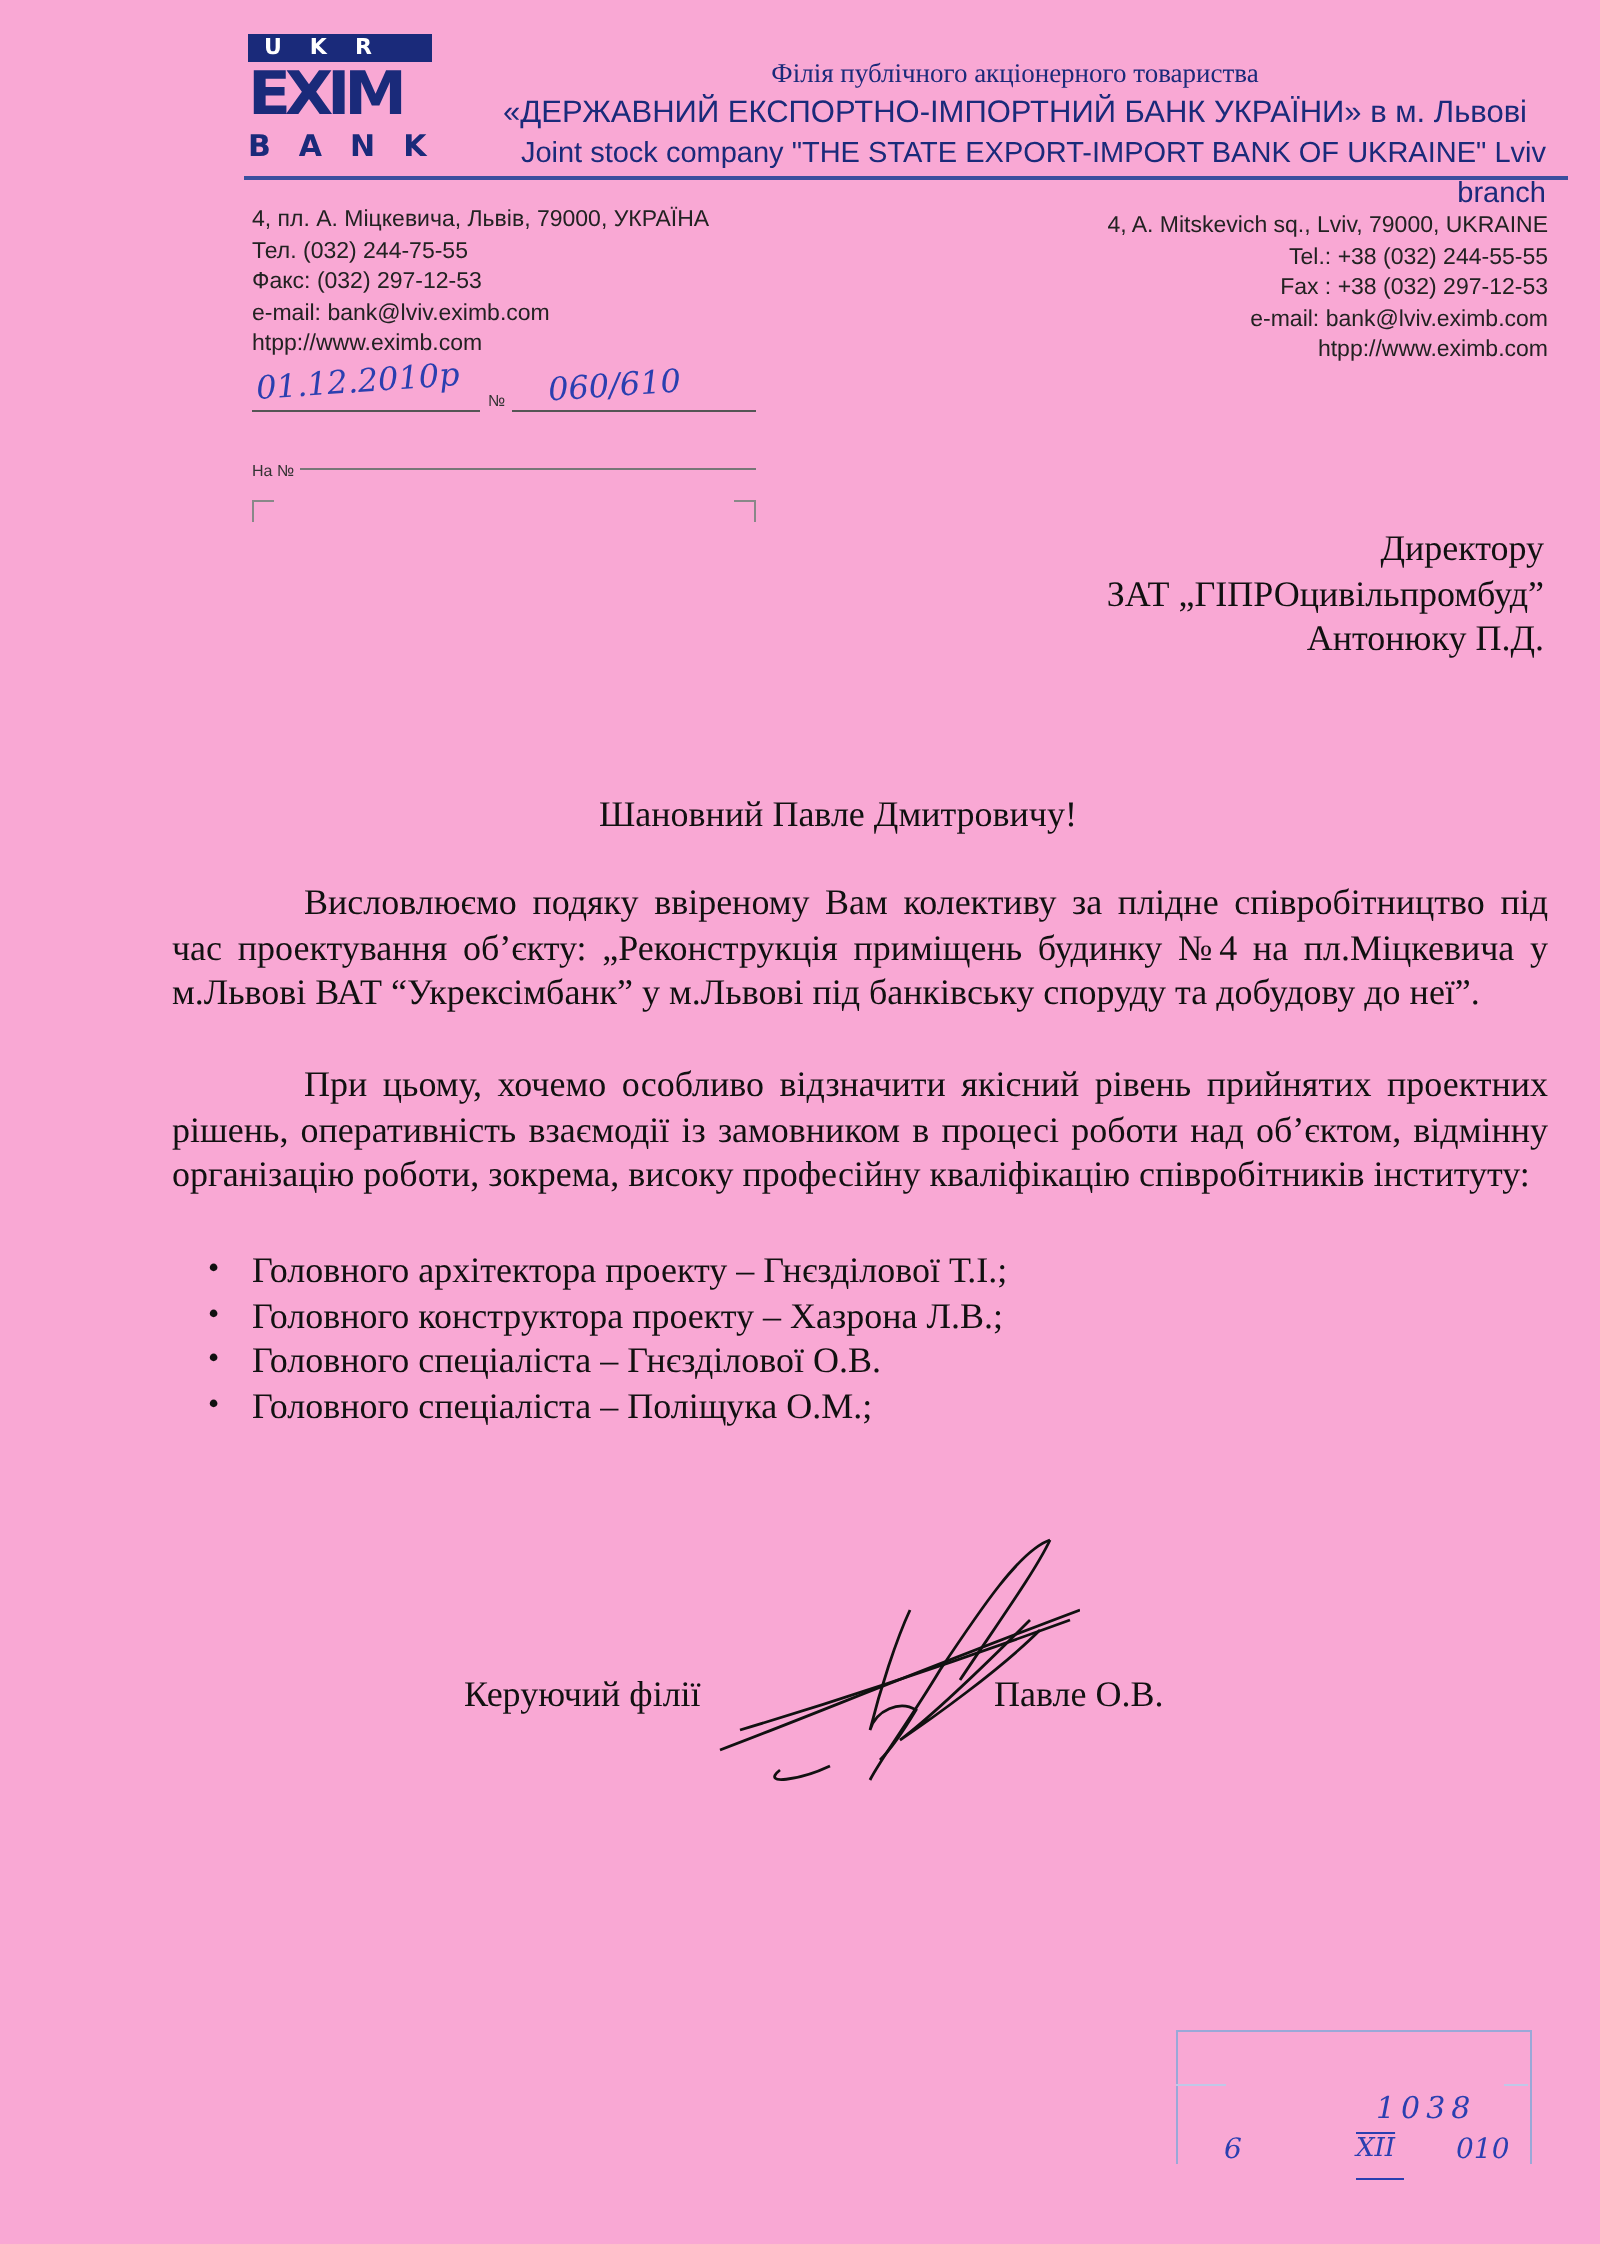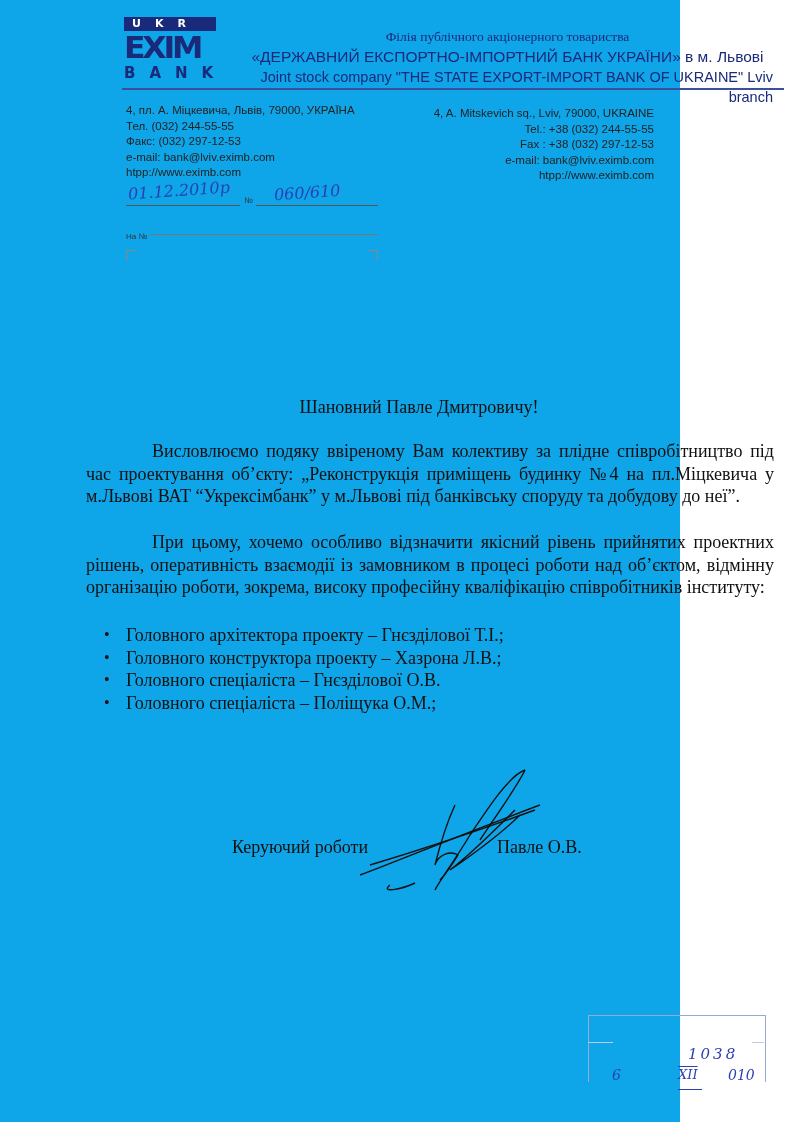--- a/index.html
+++ b/index.html
@@ -1,17 +1,17 @@
 <!DOCTYPE html>
 <html><head>
   <meta charset="utf-8">
   <style>
     html, body { margin: 0; padding: 0; background: #ffffff; }
     body { width: 800px; height: 1122px; position: relative; overflow: hidden; }
-    .page { position: absolute; left: 0; top: 0; width: 680px; height: 1122px; background: #0ea5e9; }
+    .page { position: absolute; left: 0; top: 0; width: 800px; height: 1122px; background: #f9a8d4; }
 
     
     .logo { position: absolute; left: 124px; top: 17px; width: 92px; }
     .logo .ukr { background: #1a2a7a; color: #fff; font-family: "DejaVu Sans", sans-serif; font-weight: bold; font-size: 11px; letter-spacing: 14px; height: 14px; line-height: 14px; padding-left: 8px; }
     .logo .exim { color: #1a2a7a; font-family: "DejaVu Sans", sans-serif; font-weight: 900; font-size: 30px; line-height: 30px; letter-spacing: -3px; transform: scaleX(1.05); transform-origin: left; margin-top: 2px; }
     .logo .bank { color: #1a2a7a; font-family: "DejaVu Sans", sans-serif; font-weight: bold; font-size: 15px; letter-spacing: 14px; line-height: 16px; margin-top: 2px; }
 
     .head-text { position: absolute; left: 230px; top: 28px; width: 555px; text-align: center; color: #1a2a7a; font-family: "Liberation Sans", sans-serif; }
     .head-text .l1 { font-size: 13.5px; line-height: 18px; font-family: Liberation Serif, serif; }
     .head-text .l2 { font-size: 15.5px; line-height: 21px; }
@@ -82,21 +82,21 @@
 
   <div class="head-text">
     <div class="l1">Філія публічного акціонерного товариства</div>
     <div class="l2">«ДЕРЖАВНИЙ ЕКСПОРТНО-ІМПОРТНИЙ БАНК УКРАЇНИ» в м. Львові</div>
     <div class="l3">Joint stock company "THE STATE EXPORT-IMPORT BANK OF UKRAINE" Lviv branch</div>
   </div>
   <div class="rule"></div>
 
   <div class="addr addr-left">
     <div>4, пл. А. Міцкевича, Львів, 79000, УКРАЇНА</div>
-    <div>Тел. (032) 244-55-55</div>
+    <div>Тел. (032) 244-75-55</div>
     <div>Факс: (032) 297-12-53</div>
     <div>e-mail: bank@lviv.eximb.com</div>
     <div>htpp://www.eximb.com</div>
   </div>
 
   <div class="addr addr-right">
     <div>4, A. Mitskevich sq., Lviv, 79000, UKRAINE</div>
     <div>Tel.: +38 (032) 244-55-55</div>
     <div>Fax : +38 (032) 297-12-53</div>
     <div>e-mail: bank@lviv.eximb.com</div>
@@ -112,34 +112,39 @@
   </div>
 
   <div class="na-line">
     <span class="lbl">На №</span>
     <div class="ul"></div>
   </div>
 
   <div class="corner corner-l"></div>
   <div class="corner corner-r"></div>
 
+  <div class="recipient serif">
+    <div>Директору</div>
+    <div>ЗАТ „ГІПРОцивільпромбуд”</div>
+    <div>Антонюку  П.Д.</div>
+  </div>
 
   <div class="salutation serif">Шановний Павле Дмитровичу!</div>
 
   <div class="para para1 serif"><span class="indent"></span><span>Висловлюємо подяку ввіреному Вам колективу за плідне співробітництво під час проектування об’єкту: „Реконструкція приміщень будинку №4 на пл.Міцкевича у м.Львові ВАТ “Укрексімбанк” у м.Львові під банківську споруду та добудову до неї”.</span></div>
   <div class="para para2 serif"><span class="indent"></span><span>При цьому, хочемо особливо відзначити якісний рівень прийнятих проектних рішень, оперативність взаємодії із замовником в процесі роботи над об’єктом, відмінну організацію роботи, зокрема, високу професійну кваліфікацію співробітників інституту:</span></div>
 
   <ul class="bullets serif">
     <li>Головного архітектора проекту – Гнєзділової Т.І.;</li>
     <li>Головного конструктора проекту – Хазрона Л.В.;</li>
     <li>Головного спеціаліста – Гнєзділової О.В.</li>
     <li>Головного спеціаліста – Поліщука О.М.;</li>
   </ul>
 
-  <div class="sign-title serif">Керуючий роботи</div>
+  <div class="sign-title serif">Керуючий філії</div>
   <div class="sign-name serif">Павле О.В.</div>
 
   <svg class="signature" viewBox="0 0 200 130" fill="none" stroke="#111" stroke-width="1.4">
     <path d="M185 5 C170 10, 150 40, 130 70 C115 95, 100 115, 95 125"></path>
     <path d="M185 5 C178 20, 160 45, 140 75"></path>
     <path d="M115 40 C108 55, 100 80, 95 100 C98 90, 110 85, 118 90 C112 100, 105 110, 100 115"></path>
     <path d="M20 110 C60 95, 120 70, 200 40"></path>
     <path d="M30 100 C80 85, 140 65, 195 45"></path>
     <path d="M175 45 C160 60, 130 90, 110 105 C125 95, 160 70, 180 50"></path>
     <path d="M50 120 C40 128, 60 125, 75 118"></path>

